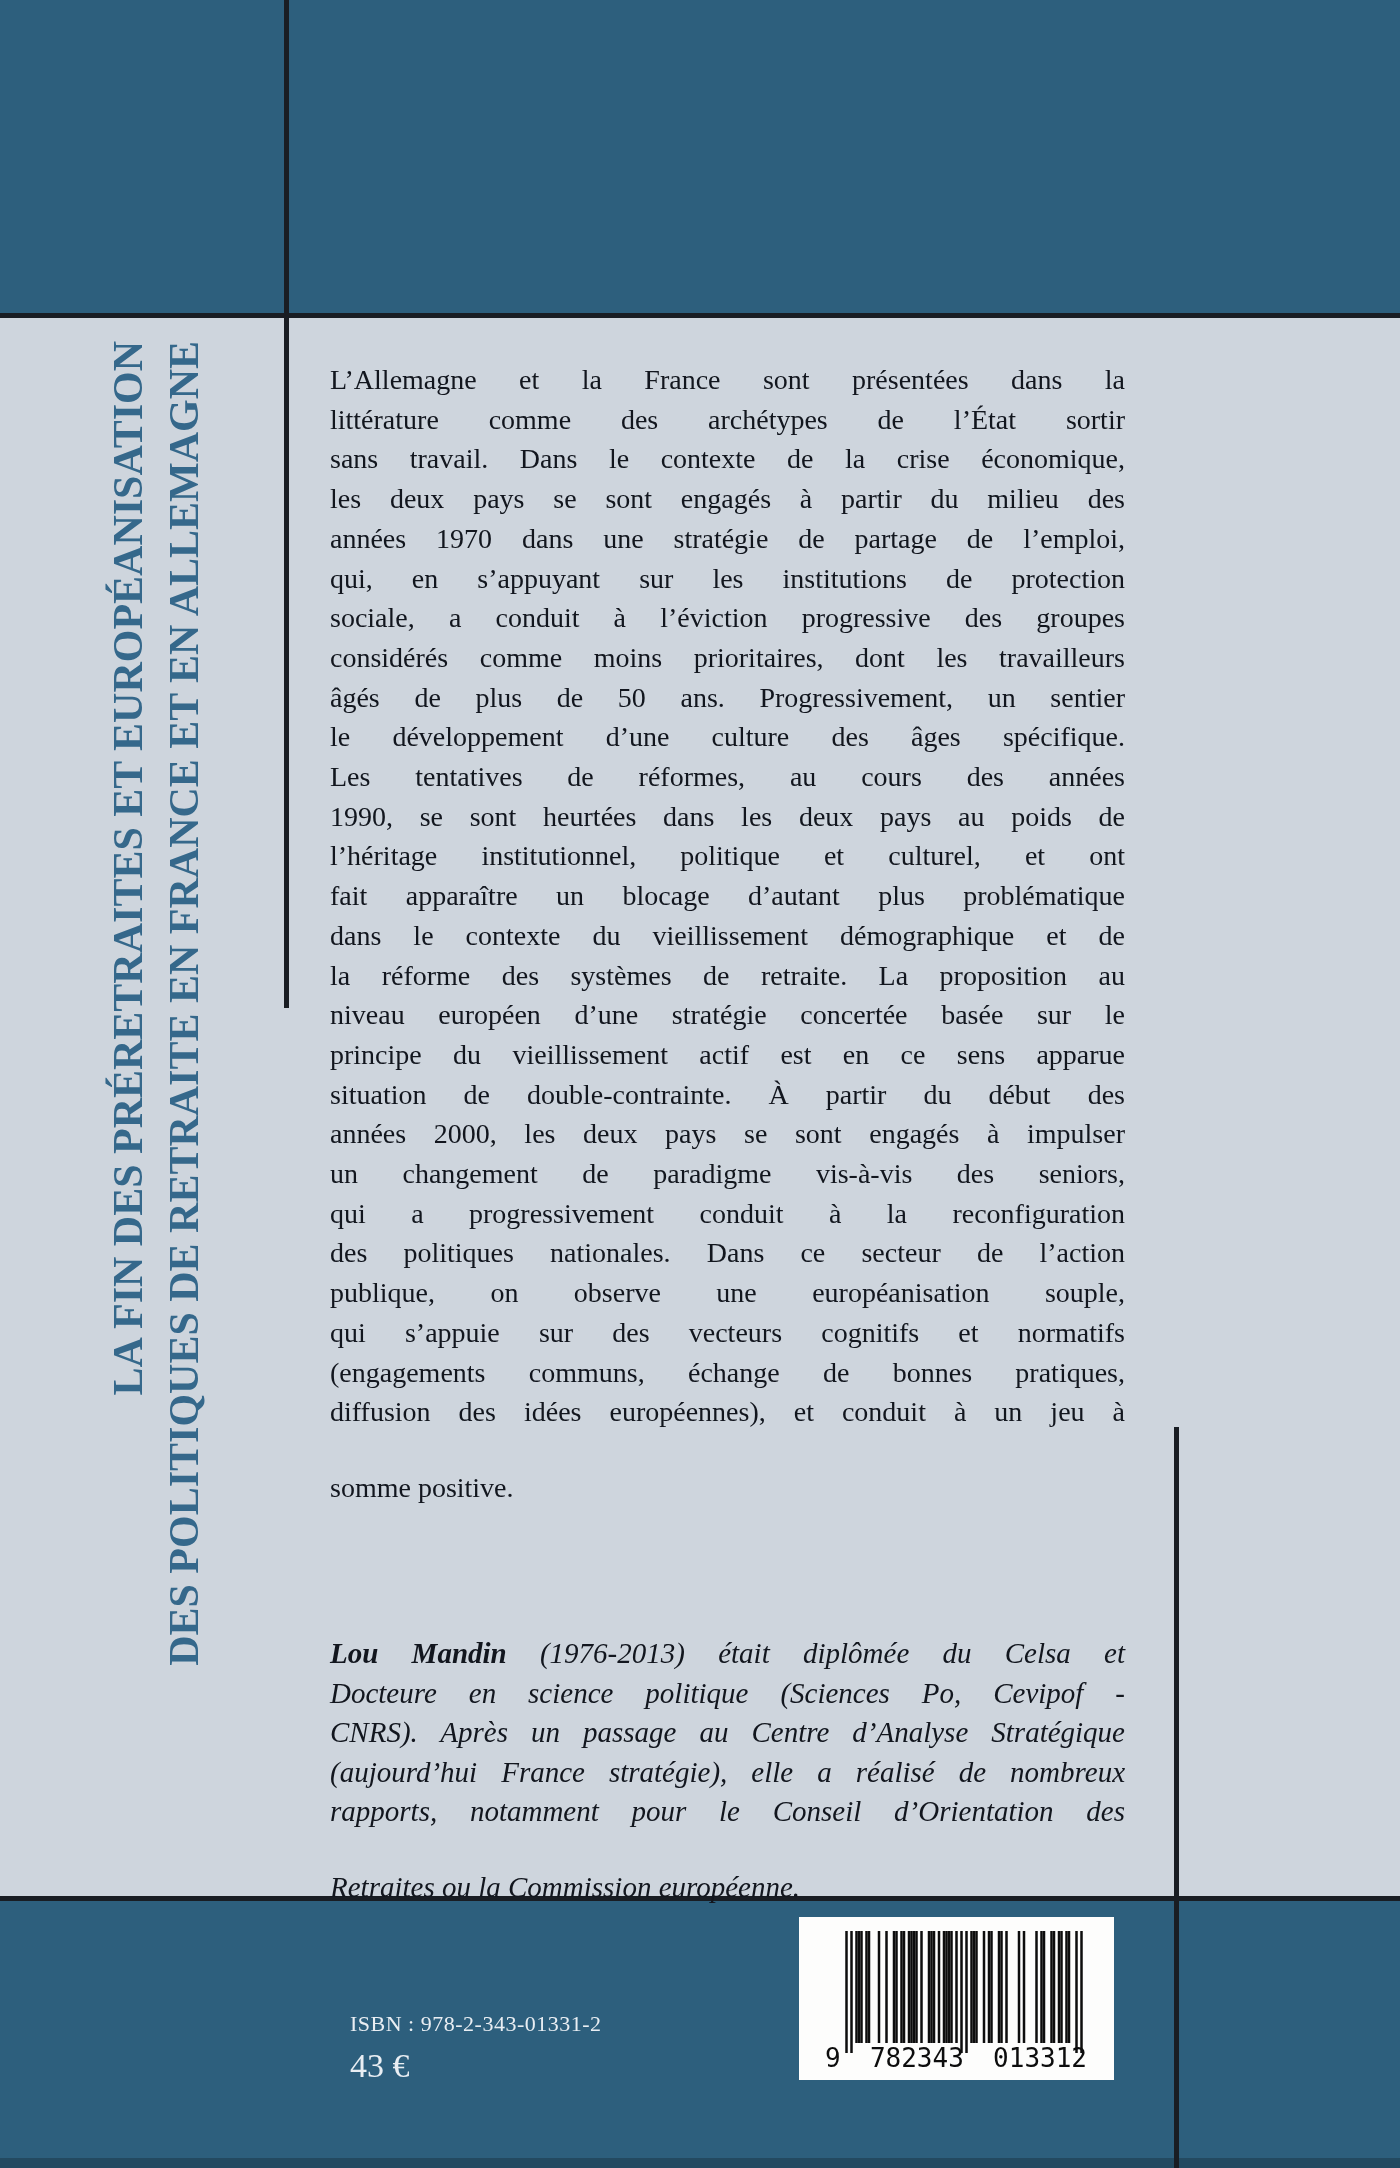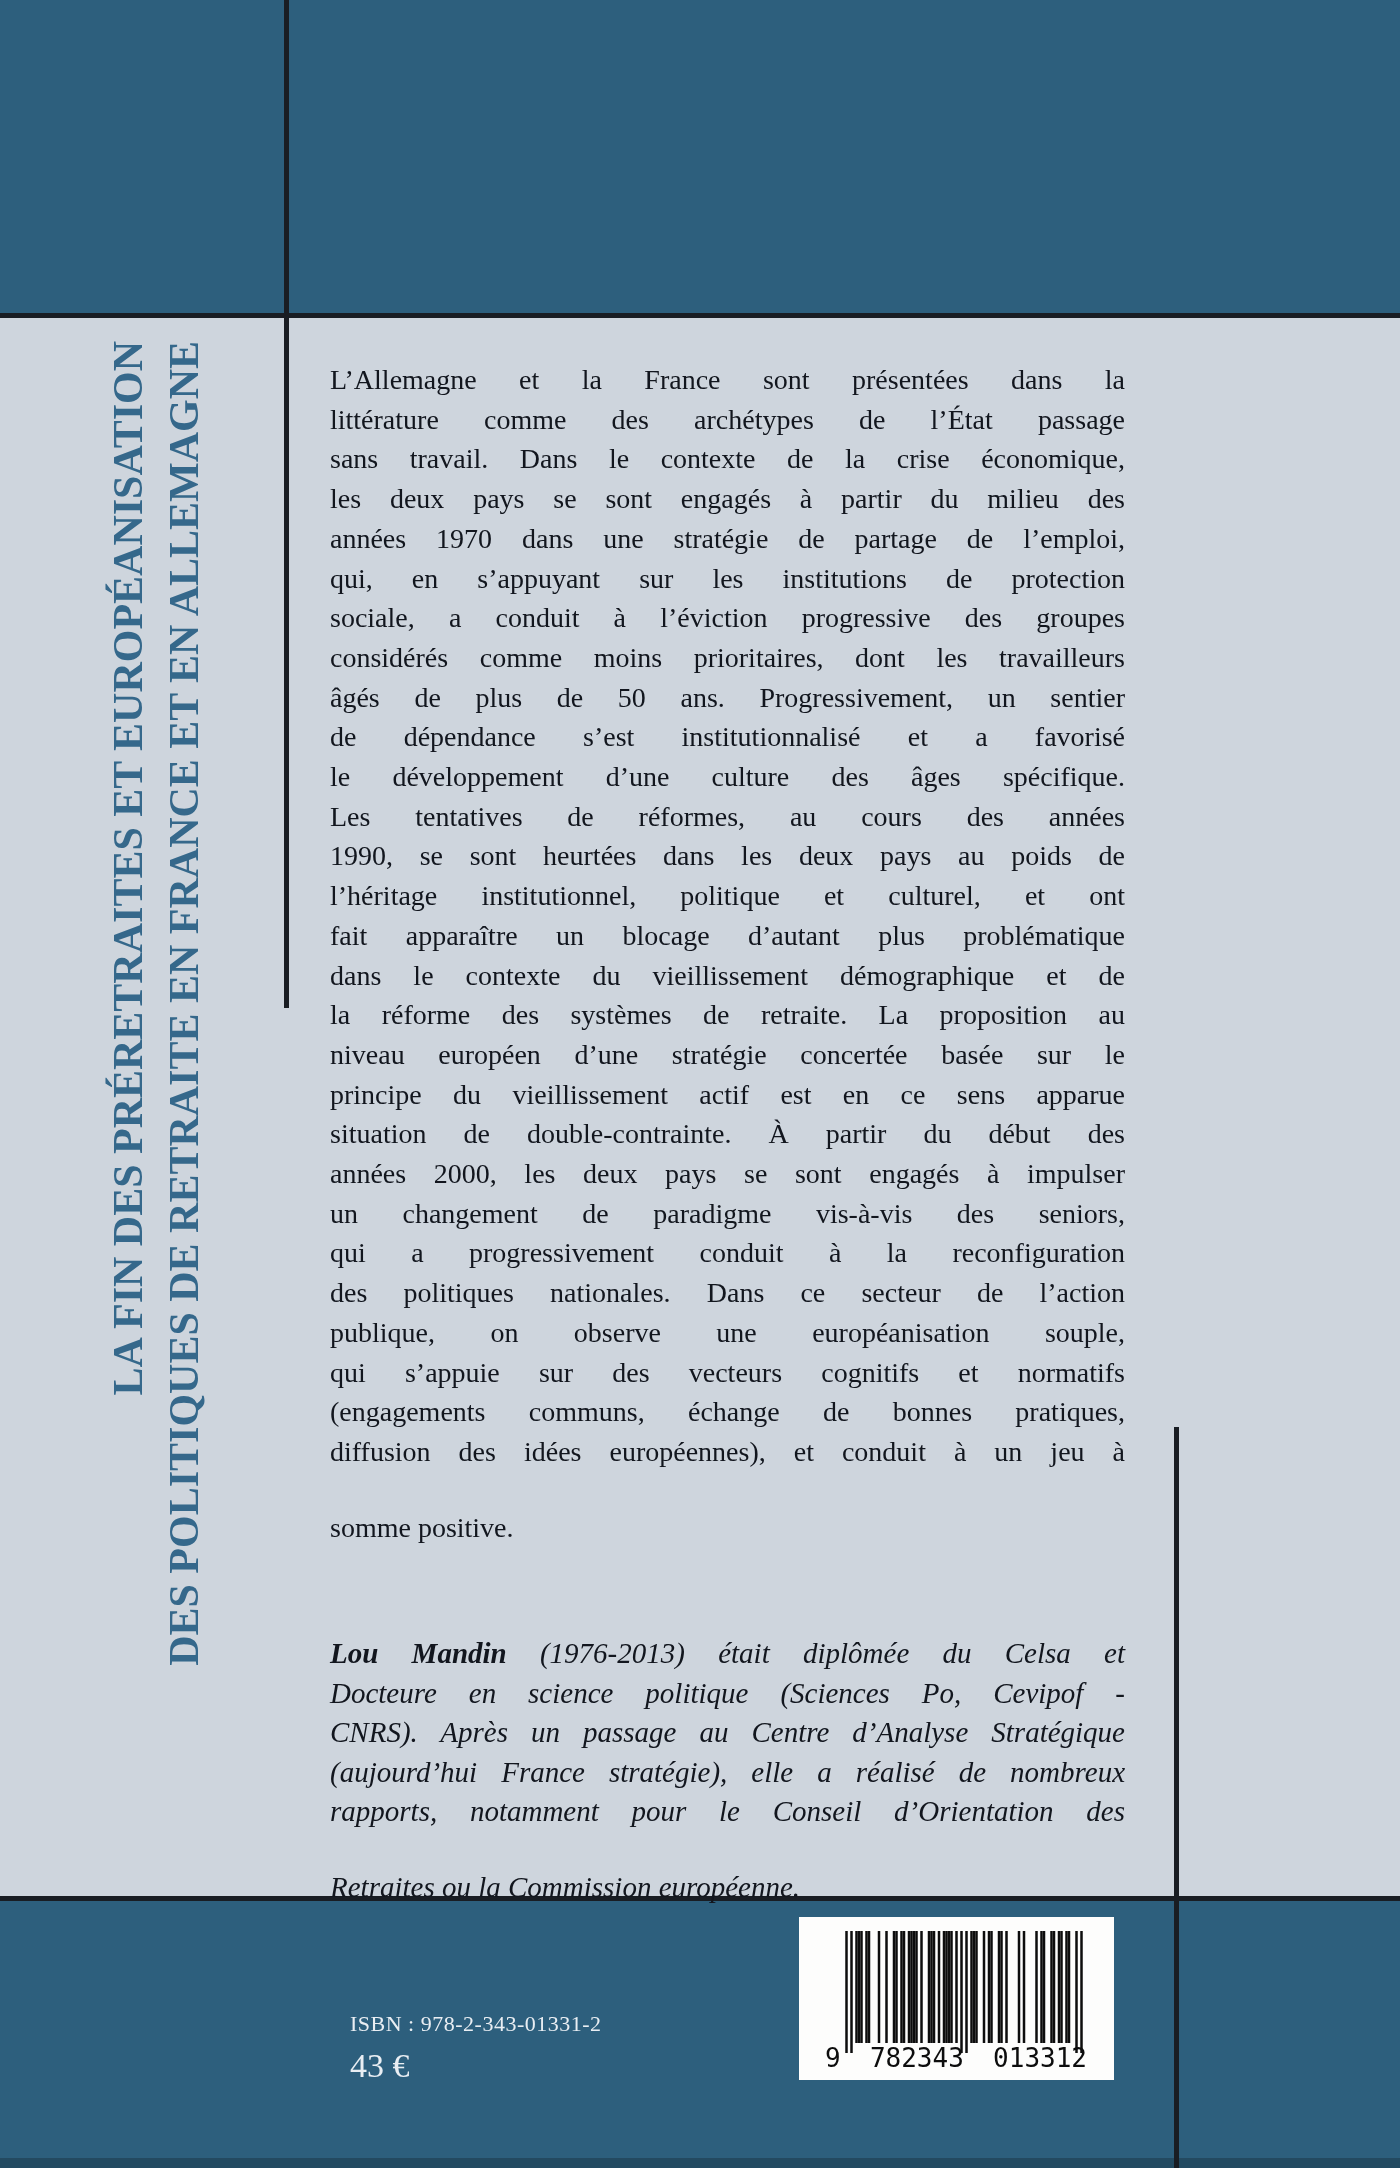--- a/index.html
+++ b/index.html
@@ -79,29 +79,28 @@
   <div id="rule-v-left" class="vrule"></div>
   <div id="rule-v-right" class="vrule"></div>
 
   <div id="spine">
     <div class="spine-line">LA FIN DES PRÉRETRAITES ET EUROPÉANISATION</div>
     <div class="spine-line">DES POLITIQUES DE RETRAITE EN FRANCE ET EN ALLEMAGNE</div>
   </div>
 
   <div id="synopsis">
       <div class="jl">L’Allemagne et la France sont présentées dans la</div>
-      <div class="jl">littérature comme des archétypes de l’État passage</div>
+      <div class="jl">littérature comme des archétypes de l’État sortir</div>
       <div class="jl">sans travail. Dans le contexte de la crise économique,</div>
       <div class="jl">les deux pays se sont engagés à partir du milieu des</div>
       <div class="jl">années 1970 dans une stratégie de partage de l’emploi,</div>
       <div class="jl">qui, en s’appuyant sur les institutions de protection</div>
       <div class="jl">sociale, a conduit à l’éviction progressive des groupes</div>
       <div class="jl">considérés comme moins prioritaires, dont les travailleurs</div>
       <div class="jl">âgés de plus de 50 ans. Progressivement, un sentier</div>
-      <div class="jl">de dépendance s’est institutionnalisé et a favorisé</div>
       <div class="jl">le développement d’une culture des âges spécifique.</div>
       <div class="jl">Les tentatives de réformes, au cours des années</div>
       <div class="jl">1990, se sont heurtées dans les deux pays au poids de</div>
       <div class="jl">l’héritage institutionnel, politique et culturel, et ont</div>
       <div class="jl">fait apparaître un blocage d’autant plus problématique</div>
       <div class="jl">dans le contexte du vieillissement démographique et de</div>
       <div class="jl">la réforme des systèmes de retraite. La proposition au</div>
       <div class="jl">niveau européen d’une stratégie concertée basée sur le</div>
       <div class="jl">principe du vieillissement actif est en ce sens apparue</div>
       <div class="jl">situation de double-contrainte. À partir du début des</div>

